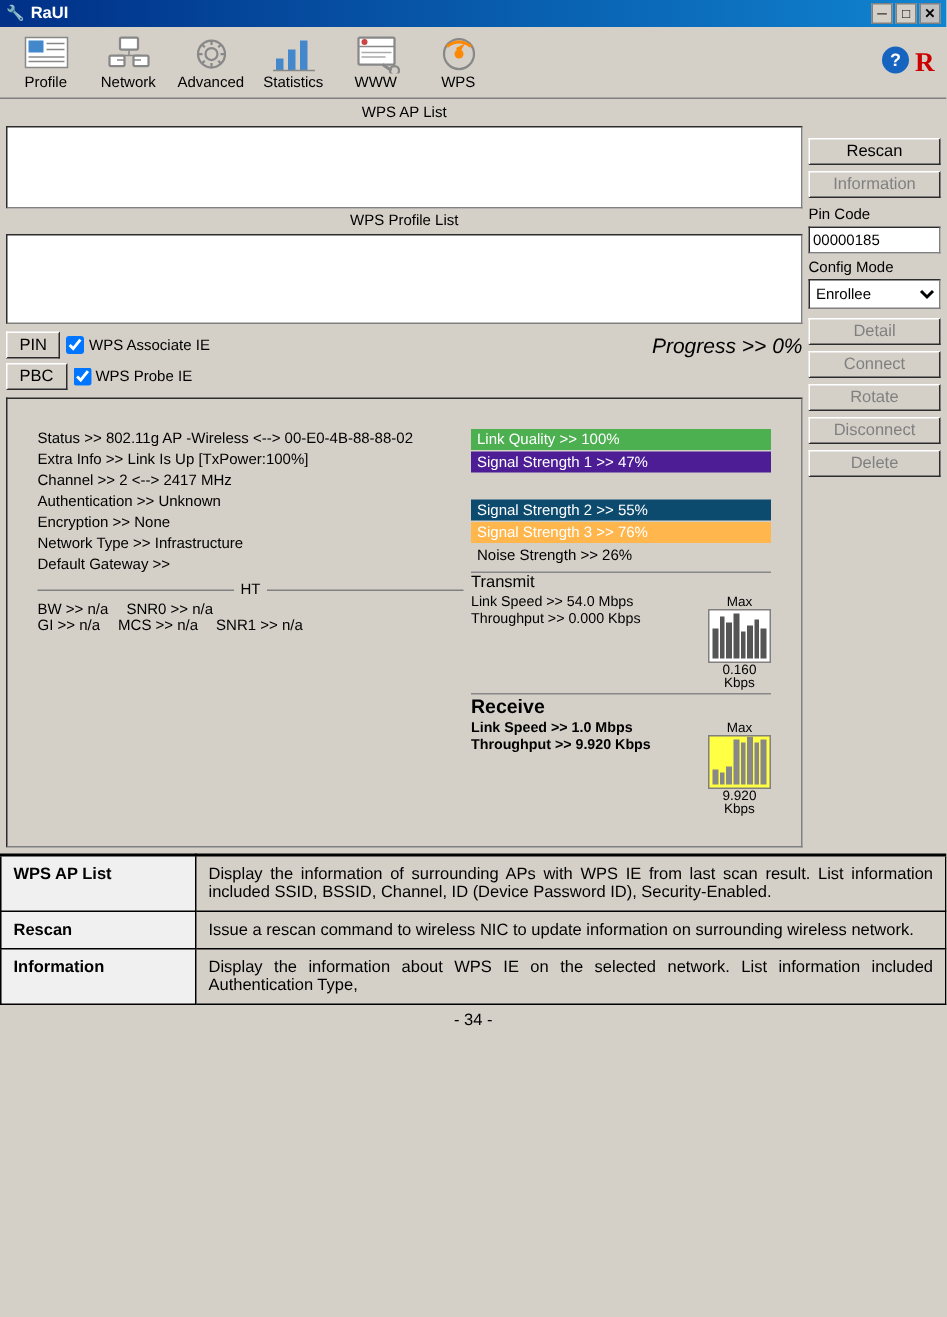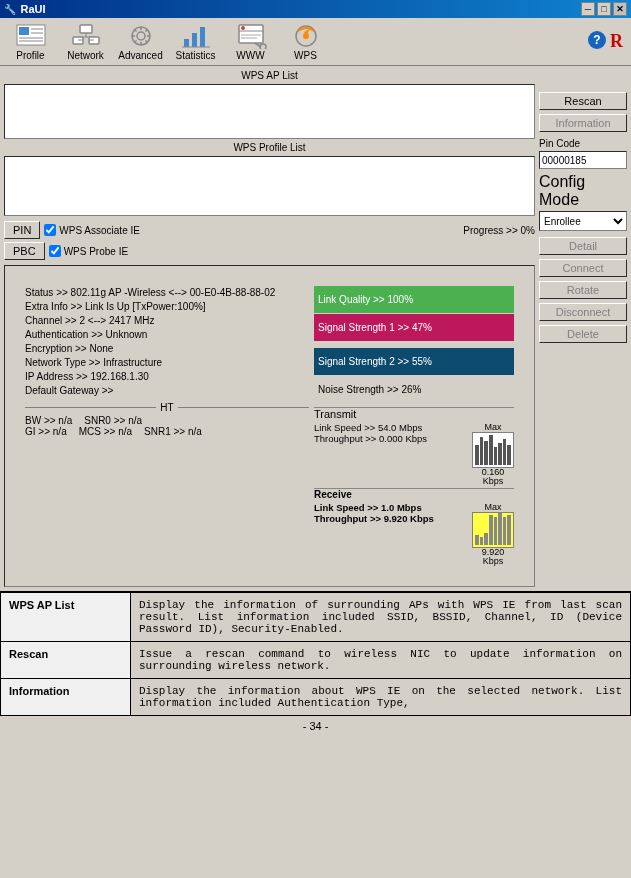--- a/index.html
+++ b/index.html
@@ -162,21 +162,21 @@
     }
     .checkbox-wrap input[type=checkbox] {
       width: 12px;
       height: 12px;
     }
 
     .status-line { line-height: 1.4; font-size: 10px; }
 
     
     .signal-bar {
-      height: 27px;
+      height: 14px;
       display: flex;
       align-items: center;
       font-size: 10px;
       color: white;
       padding: 0 4px;
       margin-bottom: 2px;
     }
     .signal-green { background: #4caf50; }
     .bar-chart {
       width: 50px;
@@ -221,21 +221,20 @@
       padding: 6px 8px;
       vertical-align: top;
     }
     .info-table td:first-child {
       font-weight: bold;
       width: 130px;
       background: #f0f0f0;
     }
     .info-table td:last-child {
       text-align: justify;
-      font-family: Liberation Mono, monospace;
     }
 
     
     .page-num {
       text-align: center;
       font-size: 11px;
       padding: 4px;
     }
 
     .bar-chart-wrap {
@@ -367,40 +366,39 @@
     <div style="text-align: center; font-size: 10px;">WPS Profile List</div>
 
     <div class="panel-box" style="height: 60px; width: 100%;"></div>
 
     <div class="pin-pbc-row">
       <button class="pin-pbc-btn">PIN</button>
       <div class="checkbox-wrap">
         <input type="checkbox" checked="" style="">
         <span>WPS Associate IE</span>
       </div>
-      <div style="margin-left: auto; font-size: 10px;">Progress &gt;&gt; 0%</div>
+      <div style="margin-left: auto; font-size: 14px; font-style: italic;">Progress &gt;&gt; 0%</div>
     </div>
     <div class="pin-pbc-row" style="margin-top: -4px;">
       <button class="pin-pbc-btn">PBC</button>
       <div class="checkbox-wrap">
         <input type="checkbox" checked="" style="">
         <span>WPS Probe IE</span>
       </div>
     </div>
 
     <div style="display: flex; gap: 5px; border: 1px inset #808080; padding: 20px; font-size: 9.5px; background: #d4d0c8;">
 
       <div style="flex: 1;">
         <div class="status-line">Status &gt;&gt; 802.11g AP -Wireless  &lt;--&gt; 00-E0-4B-88-88-02</div>
         <div class="status-line">Extra Info &gt;&gt; Link Is Up [TxPower:100%]</div>
         <div class="status-line">Channel &gt;&gt; 2 &lt;--&gt; 2417 MHz</div>
         <div class="status-line">Authentication &gt;&gt; Unknown</div>
         <div class="status-line">Encryption &gt;&gt; None</div>
         <div class="status-line">Network Type &gt;&gt; Infrastructure</div>
-        <div class="status-line">IP Address &gt;&gt; 192.168.1.30</div>
         <div class="status-line">Default Gateway &gt;&gt;</div>
 
         <div class="ht-divider">
           <div class="ht-line"></div>
           <span>HT</span>
           <div class="ht-line"></div>
         </div>
 
         <div class="hw-row">
           <span>BW &gt;&gt; n/a</span>
@@ -409,22 +407,23 @@
         <div class="hw-row">
           <span>GI &gt;&gt; n/a</span>
           <span>MCS &gt;&gt; n/a</span>
           <span>SNR1 &gt;&gt; n/a</span>
         </div>
       </div>
 
       <div style="width: 200px;">
 
         <div class="signal-bar signal-green" style="background: #4caf50; margin-bottom: 1px;">Link Quality &gt;&gt; 100%</div>
-        <div class="signal-bar" style="background: #be185d; margin-bottom: 7px;">Signal Strength 1 &gt;&gt; 47%</div>
+        <div class="signal-bar" style="background: #4c1d95; margin-bottom: 18px;">Signal Strength 1 &gt;&gt; 47%</div>
         <div class="signal-bar" style="background: #0c4a6e; margin-bottom: 1px;">Signal Strength 2 &gt;&gt; 55%</div>
+        <div class="signal-bar" style="background: #ffb74d; color: white; margin-bottom: 1px;">Signal Strength 3 &gt;&gt; 76%</div>
         <div class="signal-bar" style="background: #d4d0c8; color: #000; margin-bottom: 4px;">Noise Strength &gt;&gt; 26%</div>
 
         <div style="font-size: 9.5px;">
           <div style="border-top: 1px solid #888; margin-bottom: 2px; display: flex; align-items: center; gap: 4px;">
             <span style="font-size: 11px; font-weight: normal;">Transmit</span>
           </div>
           <div style="display: flex; gap: 4px;">
             <div style="flex: 1;">
               <div>Link Speed &gt;&gt; 54.0 Mbps</div>
               <div>Throughput &gt;&gt; 0.000 Kbps</div>
@@ -441,21 +440,21 @@
                 <div class="bar" style="height: 26px; background:#555;"></div>
                 <div class="bar" style="height: 20px; background:#555;"></div>
               </div>
               <div style="font-size: 9px; text-align: center; line-height: 1;">0.160<br>Kbps</div>
             </div>
           </div>
         </div>
 
         <div style="font-size: 9.5px; margin-top: 2px;">
           <div style="border-top: 1px solid #888; margin-bottom: 2px;">
-            <span style="font-size: 10px; font-weight: bold;">Receive</span>
+            <span style="font-size: 13px; font-weight: bold;">Receive</span>
           </div>
           <div style="display: flex; gap: 4px;">
             <div style="flex: 1; font-weight: bold;">
               <div>Link Speed &gt;&gt; 1.0 Mbps</div>
               <div>Throughput &gt;&gt; 9.920 Kbps</div>
             </div>
             <div class="bar-chart-wrap">
               <span style="font-size: 9px;">Max</span>
               <div class="bar-chart yellow-chart" style="width: 42px; height: 36px; background: #ffff44;">
                 <div class="bar" style="height: 10px; background:#888;"></div>
@@ -473,21 +472,21 @@
         </div>
       </div>
     </div>
   </div>
 
   <div style="width: 88px; display: flex; flex-direction: column; gap: 2px; padding-top: 22px;">
     <button class="btn btn-full">Rescan</button>
     <button class="btn btn-full disabled" style="color:#808080;">Information</button>
     <div style="font-size: 10px; margin-top: 2px;">Pin Code</div>
     <input class="input-field" type="text" value="00000185" style="">
-    <div style="font-size: 16px; margin-top: 2px;">Config Mode</div>
+    <div style="font-size: 10px; margin-top: 2px;">Config Mode</div>
     <select class="dropdown">
       <option>Enrollee</option>
       <option>Registrar</option>
     </select>
     <button class="btn btn-full disabled" style="color:#808080; margin-top: 4px;">Detail</button>
     <button class="btn btn-full disabled" style="color:#808080;">Connect</button>
     <button class="btn btn-full disabled" style="color:#808080;">Rotate</button>
     <button class="btn btn-full disabled" style="color:#808080;">Disconnect</button>
     <button class="btn btn-full disabled" style="color:#808080;">Delete</button>
   </div>

